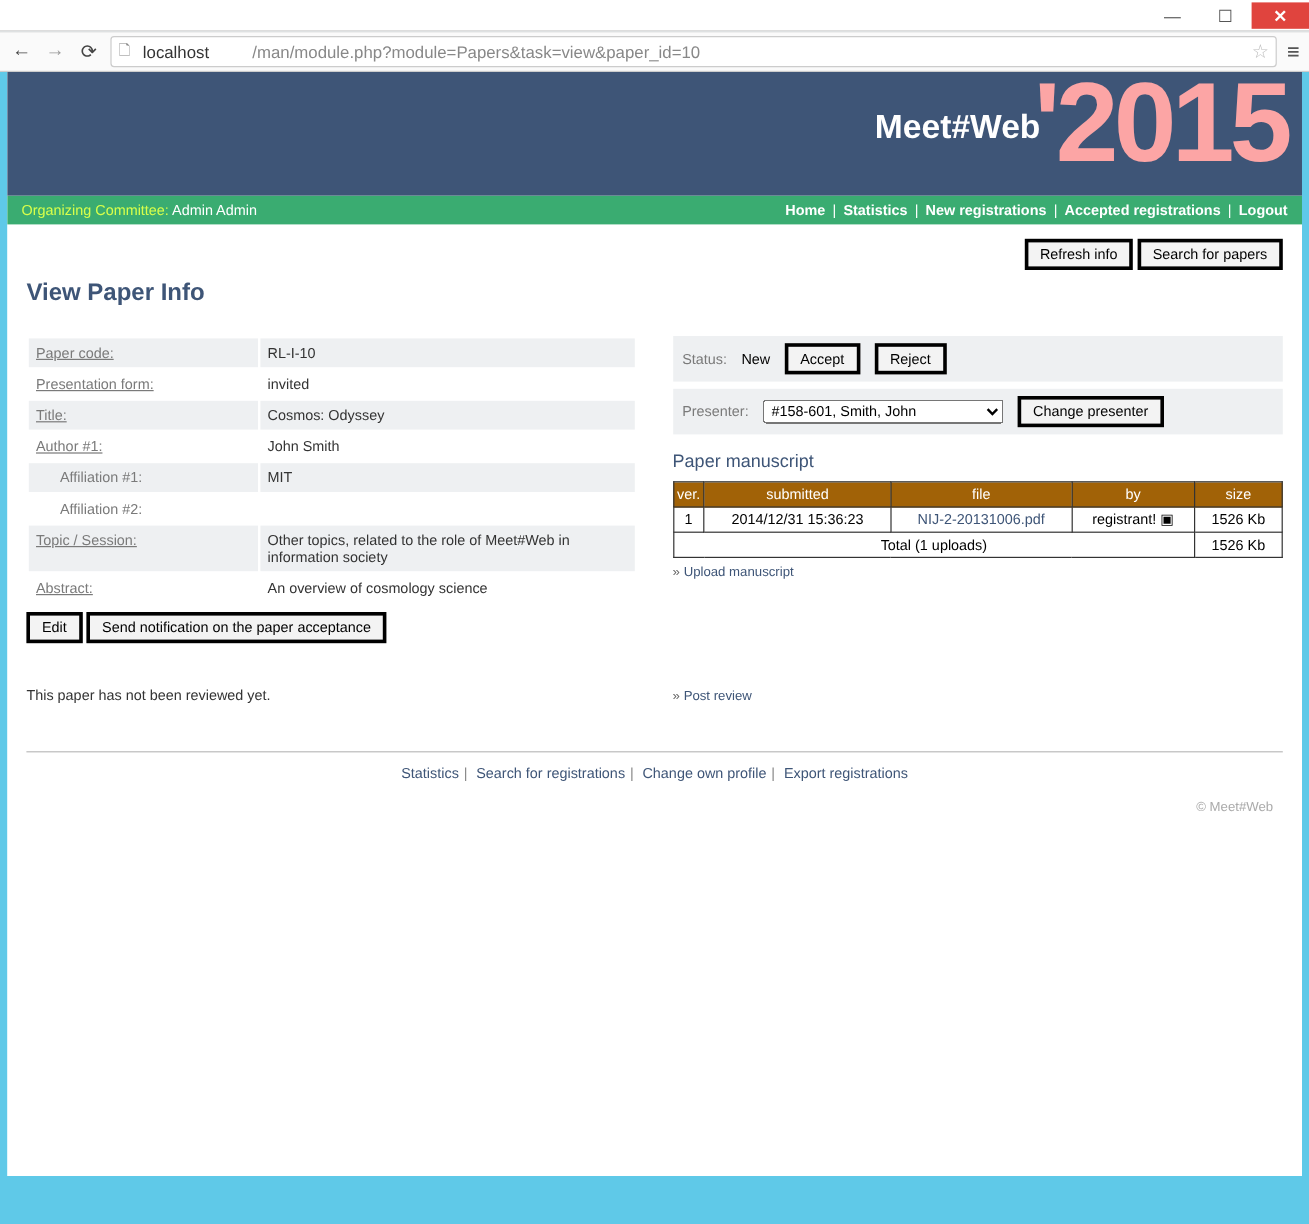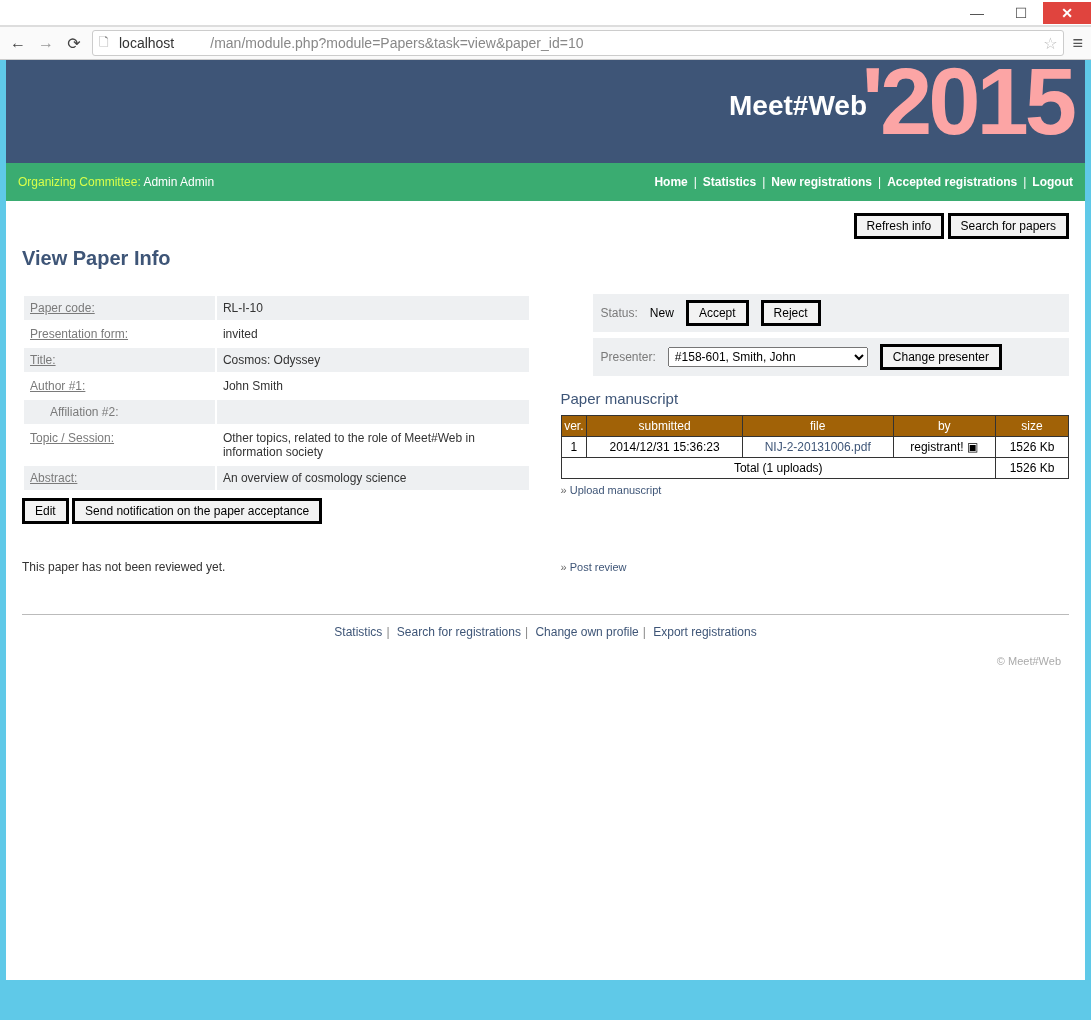--- a/index.html
+++ b/index.html
@@ -19,40 +19,40 @@
   .url-bar { flex: 1; height: 26px; border: 1px solid #ccc; border-radius: 3px; display: flex; align-items: center; padding: 0 6px; background: #fff; font-size: 14px; }
   .url-icon { width: 14px; margin-right: 6px; color: #888; font-size: 12px; }
   .url-host { color: #333; }
   .url-path { color: #888; padding-left: 36px; }
   .star-icon { color: #bbb; font-size: 16px; margin-left: 4px; }
   .menu-icon { font-size: 18px; color: #555; }
   .page { background: #fff; margin: 0 6px 6px 6px; height: 920px; overflow: auto; }
   .banner { height: 103px; background: #3e5577; position: relative; }
   .banner-title { position: absolute; right: 218px; top: 30px; color: #fff; font-size: 28px; font-weight: bold; font-family: Arial, sans-serif; }
   .banner-year { position: absolute; right: 12px; top: -12px; color: #fca5a5; font-size: 94px; font-weight: 900; font-family: Arial Black, Arial, sans-serif; letter-spacing: -4px; }
-  .greenbar { background: #3aac71; height: 38px; display: flex; align-items: center; justify-content: space-between; padding: 0 12px; font-size: 12px; }
+  .greenbar { background: #3aac71; height: 24px; display: flex; align-items: center; justify-content: space-between; padding: 0 12px; font-size: 12px; }
   .greenbar-left { color: #d8ff4a; }
   .greenbar-left .user { color: #fff; }
   .greenbar-right { display: flex; gap: 6px; align-items: center; }
   .greenbar-right a { color: #fff; font-weight: bold; text-decoration: none; }
   .greenbar-right .sep { color: #fff; }
   .content { padding: 12px 16px; }
   .top-actions { text-align: right; margin-bottom: 8px; }
   .btn { font-family: Verdana, Arial, sans-serif; font-size: 12px; border: 3px solid #000000; background: #f3f3f3; padding: 3px 10px; cursor: pointer; }
   h1.page-title { color: #3e5577; font-size: 20px; font-weight: bold; margin: 4px 0 24px 0; font-family: Arial, sans-serif; }
   h2.section-title { color: #3e5577; font-size: 15px; font-weight: normal; margin: 14px 0 8px 0; font-family: Arial, sans-serif; }
   .two-col { display: flex; gap: 30px; }
   .col { flex: 1; min-width: 0; }
   .info-table { width: 100%; font-size: 12px; color: #333; }
   .info-table tr td { padding: 5px 6px; vertical-align: top; }
   .info-table tr:nth-child(odd) td { background: #eef0f2; }
   .info-table td.label { color: #7a7a7a; width: 38%; text-decoration: underline; }
   .info-table td.sublabel { color: #7a7a7a; padding-left: 26px; }
   .col-actions { margin-top: 6px; }
-  .status-row, .presenter-row { background: #eef0f2; padding: 6px 8px; margin-bottom: 6px; display: flex; align-items: center; gap: 12px; font-size: 12px; margin-left: 32px; }
+  .status-row, .presenter-row { background: #eef0f2; padding: 6px 8px; margin-bottom: 6px; display: flex; align-items: center; gap: 12px; font-size: 12px; }
   .status-row .label, .presenter-row .label { color: #7a7a7a; }
   select { font-size: 12px; padding: 1px 2px; }
   .ms-table { width: 100%; border-collapse: collapse; font-size: 12px; }
   .ms-table th { background: #a16207; color: #fff; border: 1px solid #333; padding: 3px 0; font-weight: normal; text-align: center; }
   .ms-table td { border: 1px solid #333; padding: 3px 6px; text-align: center; }
   .ms-table a { color: #3e5577; text-decoration: none; }
   .small-link { font-size: 11px; color: #3e5577; text-decoration: none; }
   .small-link-prefix { color: #666; font-size: 11px; }
   .note { font-size: 12px; color: #333; margin-top: 6px; }
   hr.footer-line { margin: 40px 0 10px 0; border: none; border-top: 1px solid #bbb; }
@@ -128,20 +128,24 @@
                   <td class="label">Presentation form:</td>
                   <td>invited</td>
                 </tr>
             <tr>
                   <td class="label">Title:</td>
                   <td>Cosmos: Odyssey</td>
                 </tr>
             <tr>
                   <td class="label">Author #1:</td>
                   <td>John Smith</td>
+                </tr>
+            <tr>
+                  <td class="sublabel">Affiliation #1:</td>
+                  <td>MIT</td>
                 </tr>
             <tr>
                   <td class="sublabel">Affiliation #2:</td>
                   <td></td>
                 </tr>
             <tr>
                   <td class="label">Topic / Session:</td>
                   <td>Other topics, related to the role of Meet#Web in information society</td>
                 </tr>
             <tr>

